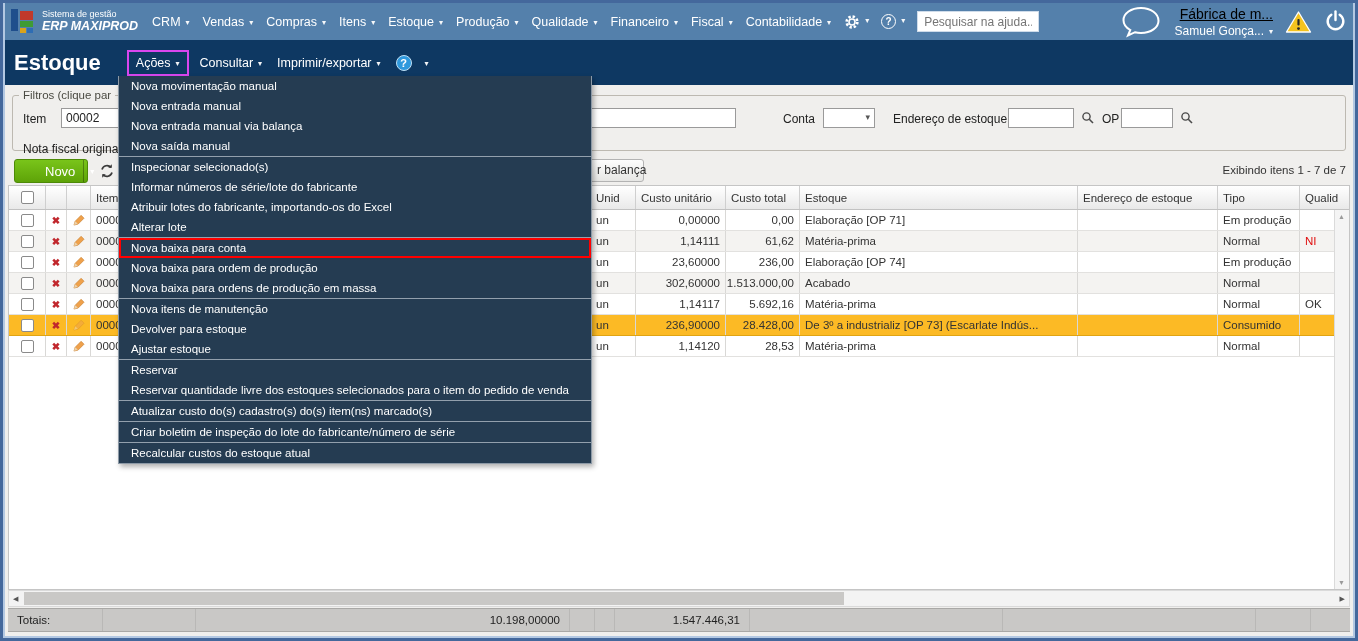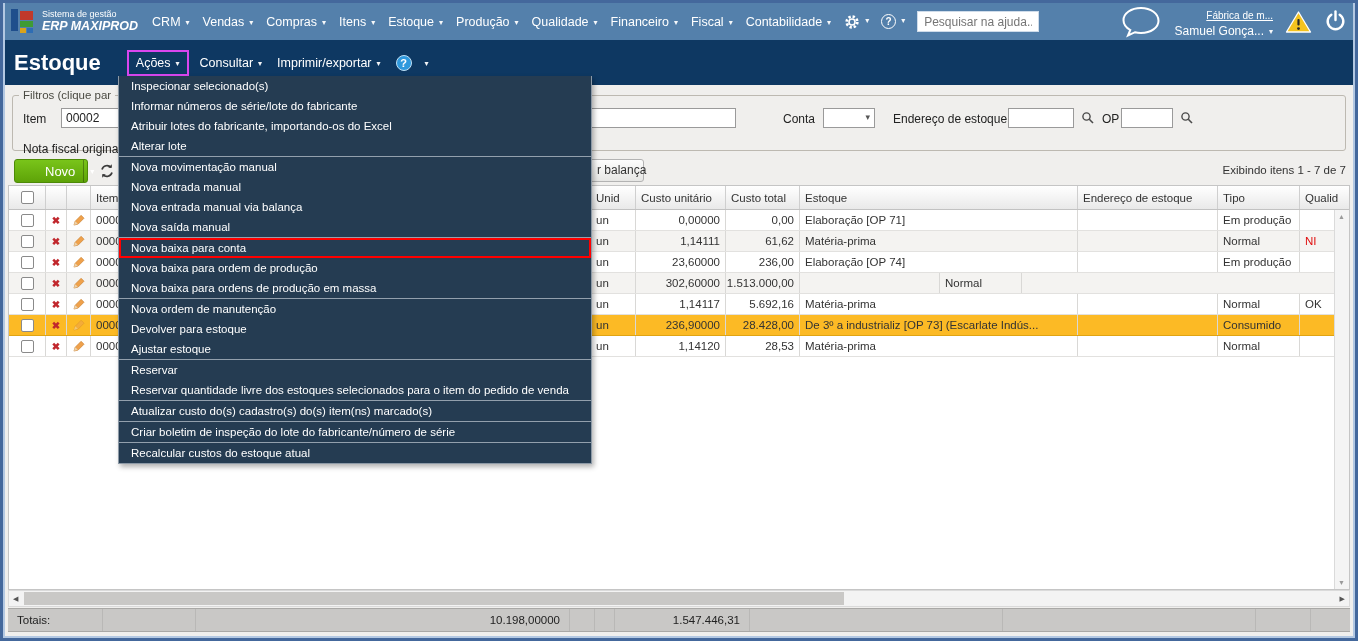--- a/index.html
+++ b/index.html
@@ -21,21 +21,21 @@
   .logo-line1 { font-size:9px; }
   .logo-line2 { font-size:12.5px; font-weight:bold; font-style:italic; }
   .tmenus { display:flex; align-items:center; }
   .tmenu { font-size:12.5px; margin-right:13px; white-space:nowrap; cursor:pointer; }
   .car::after { content:"▾"; font-size:8px; margin-left:5px; position:relative; top:-1px; opacity:.95; }
   .ticon { display:flex; align-items:center; margin-right:12px; cursor:pointer; }
   .help-ring { display:inline-block; width:15px; height:15px; border:1.5px solid #fff; border-radius:50%; font-size:10px; line-height:13px; text-align:center; font-weight:bold; }
   .tsearch { width:122px; height:21px; border:1px solid #cfdcea; font-size:12px; padding:0 6px; color:#333; background:#fff; outline:none; }
   .tright { margin-left:auto; display:flex; align-items:center; gap:12px; }
   .userbox { text-align:right; line-height:1.25; }
-  .company { font-size:10px; color:#ffffff; text-decoration:underline; cursor:pointer; }
+  .company { font-size:14px; color:#000000; text-decoration:underline; cursor:pointer; }
   .username { font-size:12px; cursor:pointer; }
 
   
   .titlebar { position:absolute; left:0; top:37px; right:0; height:45px; background:#0e3862; display:flex; align-items:center; color:#fff; }
   .ptitle { font-size:22px; font-weight:bold; margin:0 26px 0 11px; }
   .pm { font-size:12.5px; margin-right:15px; cursor:pointer; white-space:nowrap; }
   .pm-acoes { border:2px solid #d946ef; padding:4px 7px; margin-right:11px; }
   .help-badge { display:inline-block; width:16px; height:16px; background:#2f99dd; border:1px solid #bfe0f5; border-radius:50%; font-size:11px; font-weight:bold; text-align:center; line-height:15px; margin-right:8px; cursor:pointer; }
 
   
@@ -302,20 +302,21 @@
       <div class="gcell c-edit">
           <svg class="pencil" width="13" height="13" viewBox="0 0 20 20">
             <path d="M3 17l2-6 9-9 4.5 4.5-9 9z" fill="#efa14b" stroke="#c87f2e" stroke-width="1"></path>
             <path d="M3 17l2-6 4 4z" fill="#ecd2ab"></path>
           </svg>
         </div>
       <div class="gcell c-item">00002</div>
       <div class="gcell c-unid">un</div>
       <div class="gcell c-cu num">302,60000</div>
       <div class="gcell c-ct num">1.513.000,00</div>
+      <div class="gcell c-est">Acabado</div>
       <div class="gcell c-end"></div>
       <div class="gcell c-tipo">Normal</div>
       <div class="gcell c-qual"></div>
     </div>
 
     <div class="grow">
       <div class="gcell c-cb">
           <span class="cb"></span>
         </div>
       <div class="gcell c-del">
@@ -403,38 +404,38 @@
     <div class="tcell t4"></div>
     <div class="tcell t5">1.547.446,31</div>
     <div class="tcell t6"></div>
     <div class="tcell t7"></div>
     <div class="tcell t8"></div>
     <div class="tcell t9"></div>
   </div>
 
   <div class="dropdown">
     <div class="mgroup">
+      <div class="mitem">Nova movimentação manual</div>
+      <div class="mitem">Nova entrada manual</div>
+      <div class="mitem">Nova entrada manual via balança</div>
+      <div class="mitem">Nova saída manual</div>
+    </div>
+    <div class="mgroup">
       <div class="mitem">Inspecionar selecionado(s)</div>
       <div class="mitem">Informar números de série/lote do fabricante</div>
       <div class="mitem">Atribuir lotes do fabricante, importando-os do Excel</div>
       <div class="mitem">Alterar lote</div>
     </div>
     <div class="mgroup">
-      <div class="mitem">Nova movimentação manual</div>
-      <div class="mitem">Nova entrada manual</div>
-      <div class="mitem">Nova entrada manual via balança</div>
-      <div class="mitem">Nova saída manual</div>
-    </div>
-    <div class="mgroup">
       <div class="mitem hl">Nova baixa para conta</div>
       <div class="mitem">Nova baixa para ordem de produção</div>
       <div class="mitem">Nova baixa para ordens de produção em massa</div>
     </div>
     <div class="mgroup">
-      <div class="mitem">Nova ordem de manutenção</div>
+      <div class="mitem">Nova itens de manutenção</div>
       <div class="mitem">Devolver para estoque</div>
       <div class="mitem">Ajustar estoque</div>
     </div>
     <div class="mgroup">
       <div class="mitem">Reservar</div>
       <div class="mitem">Reservar quantidade livre dos estoques selecionados para o item do pedido de venda</div>
     </div>
     <div class="mgroup">
       <div class="mitem">Atualizar custo do(s) cadastro(s) do(s) item(ns) marcado(s)</div>
     </div>

